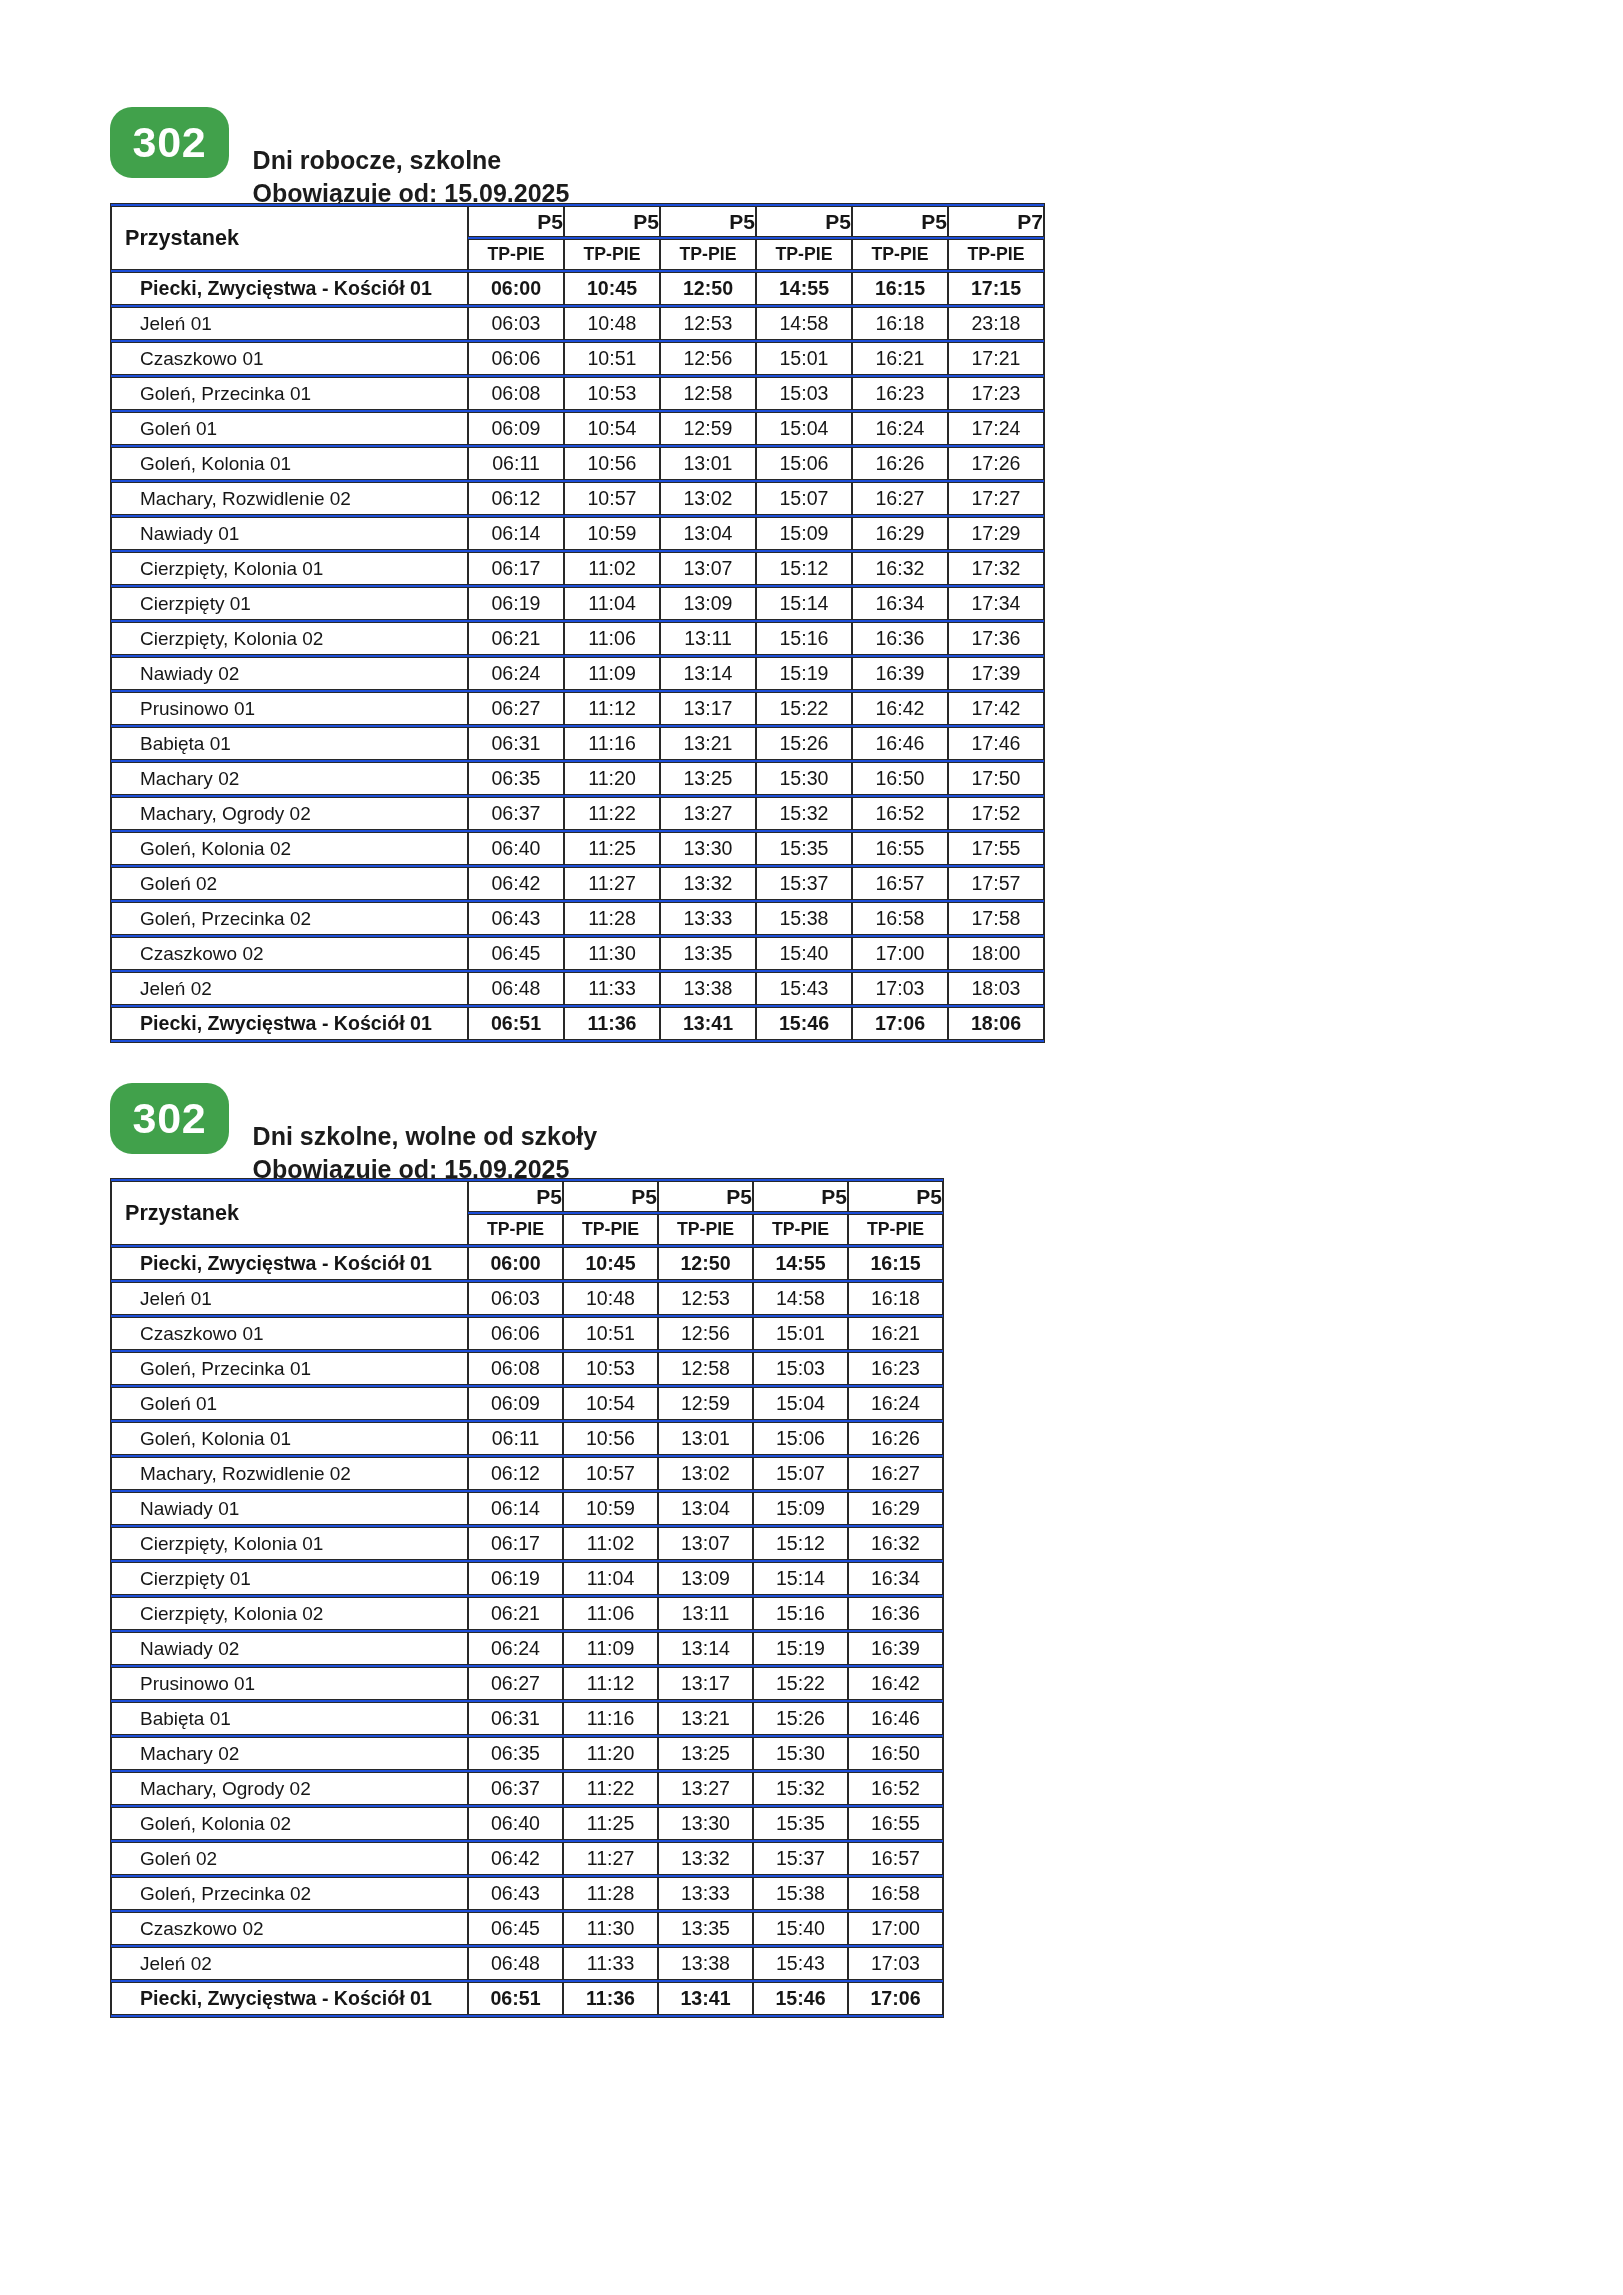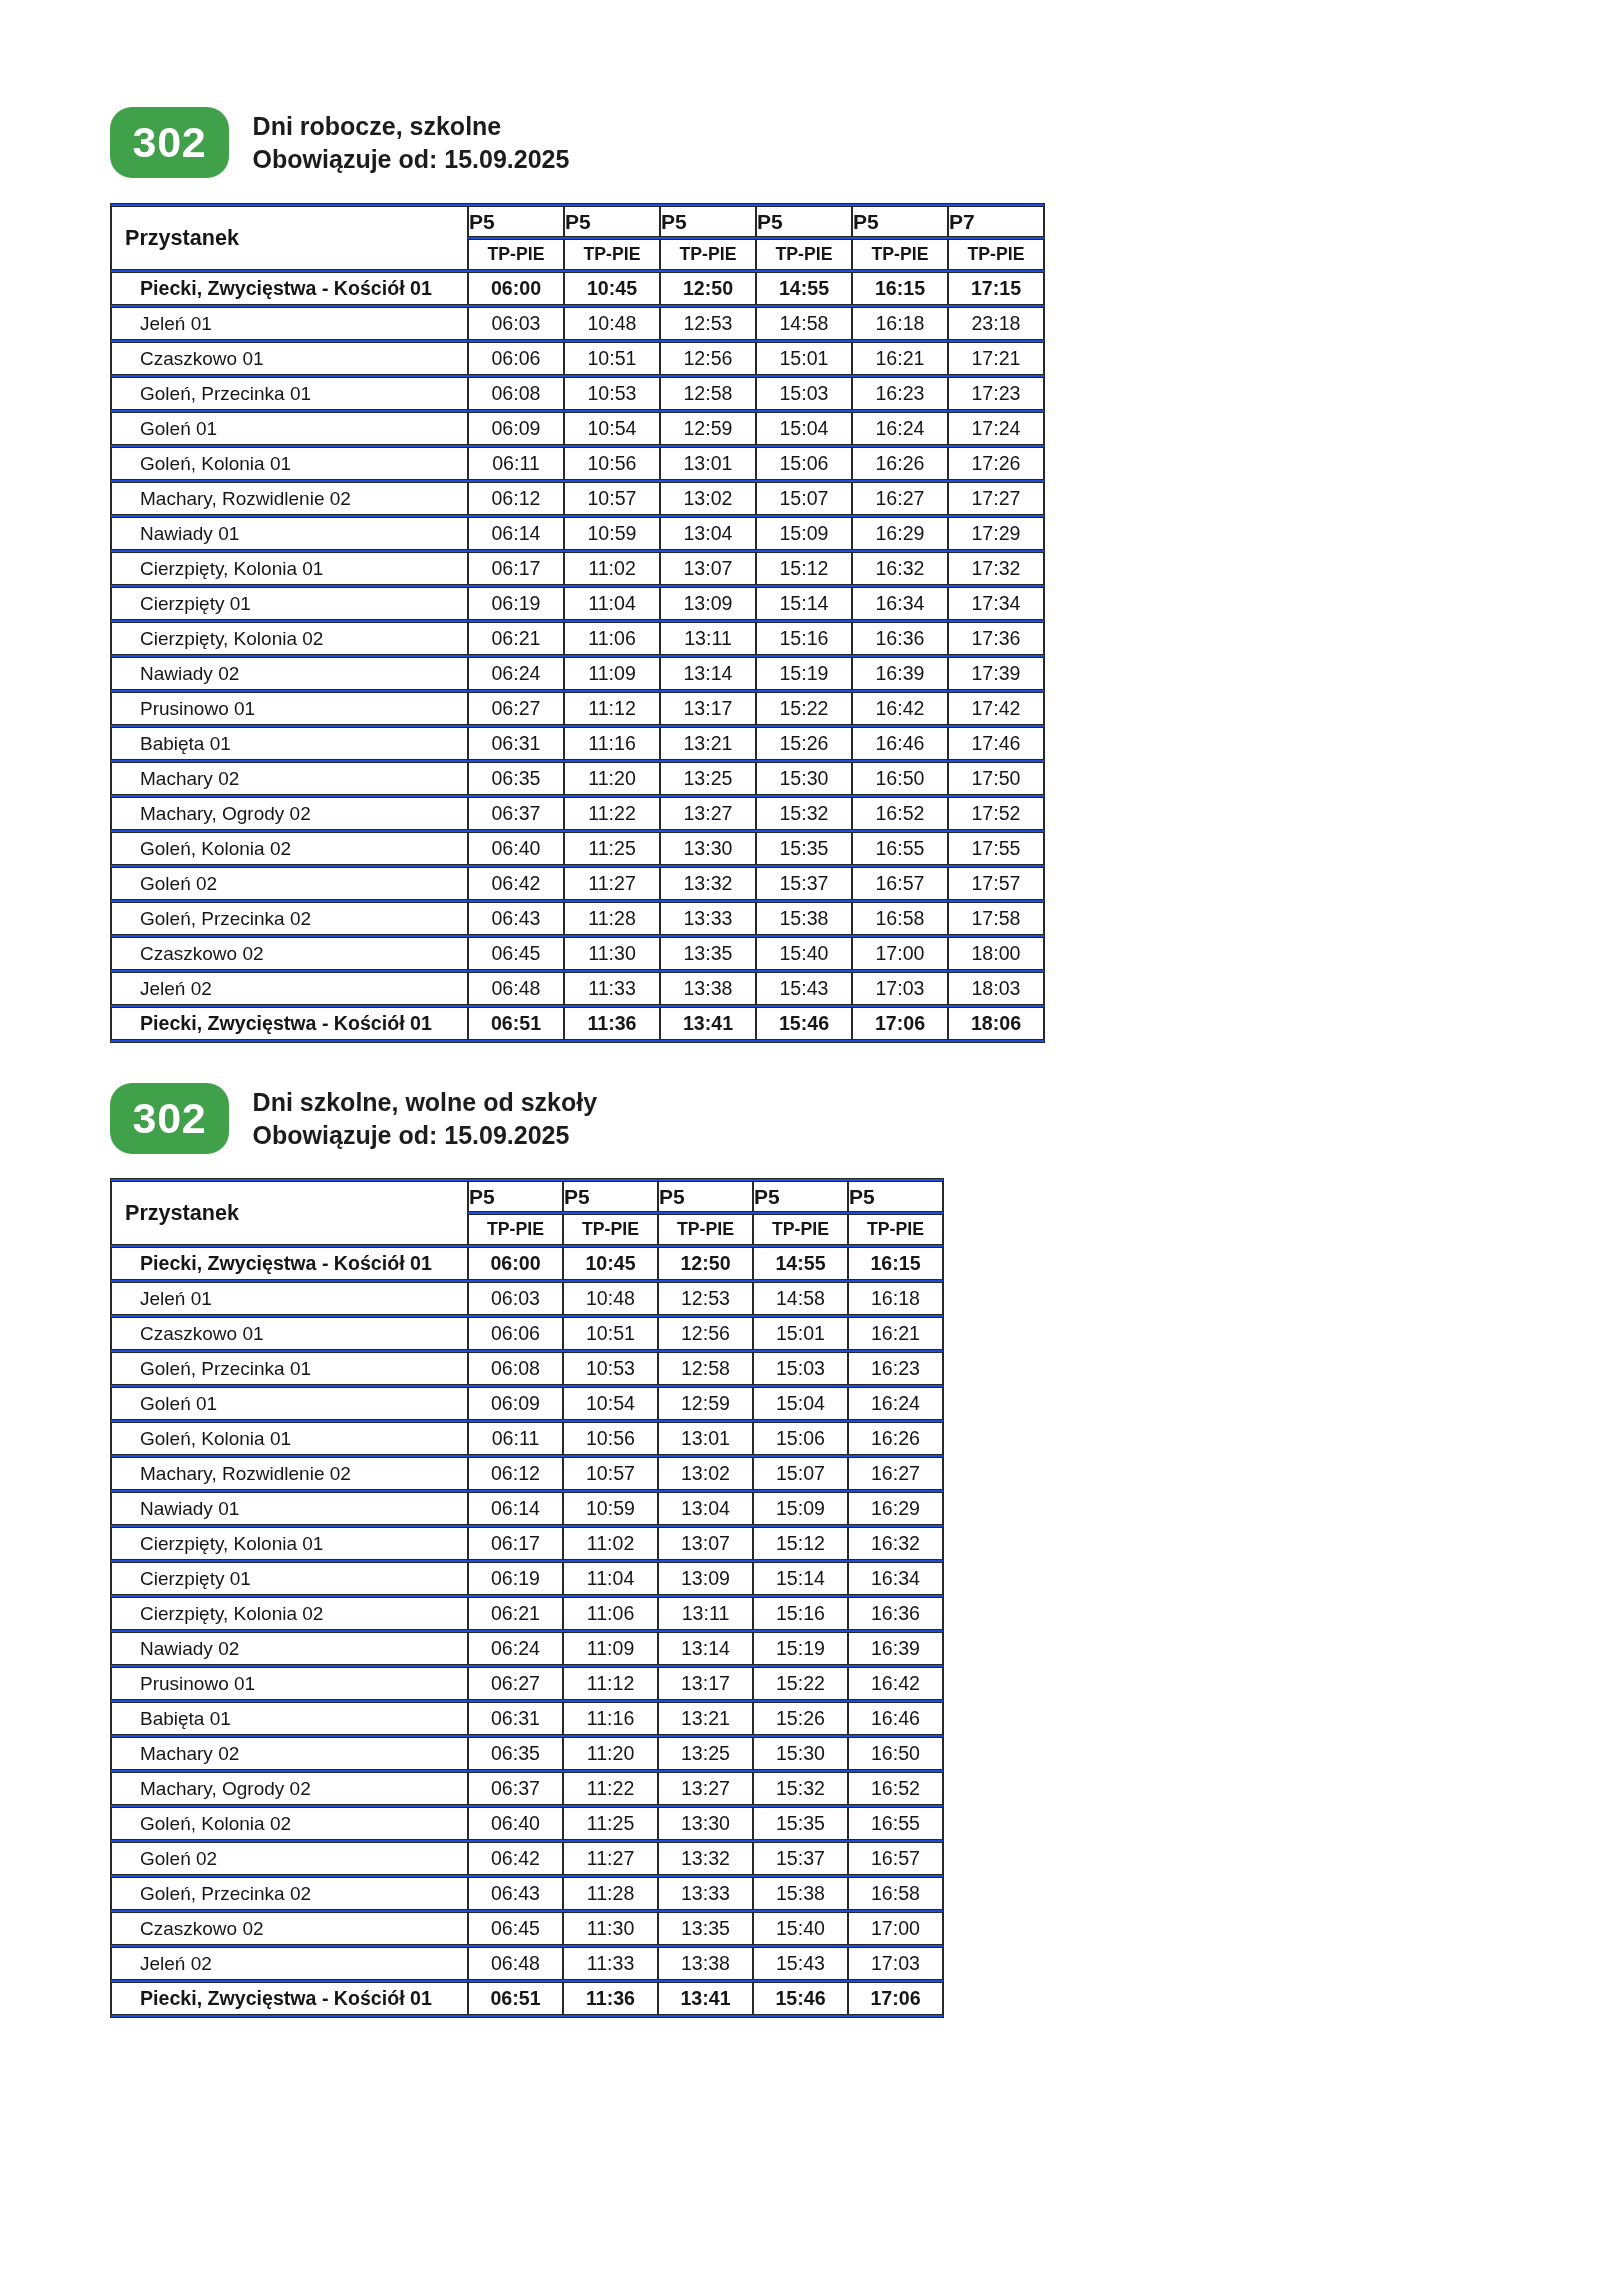--- a/index.html
+++ b/index.html
@@ -28,21 +28,21 @@
     align-items:center;
     justify-content:center;
     flex:0 0 auto;
   }
   .badge-num {
     color:#ffffff;
     font-size:43px;
     font-weight:700;
     letter-spacing:0.7px;
   }
-  .titles { padding-top:2.6px; }
+  .titles { padding-top:2.6px;margin-top:34px; }
   .title-line {
     font-size:25px;
     font-weight:600;
     line-height:33px;
     color:#1c1c1c;
     white-space:nowrap;
   }
   table.tt {
     position:absolute;
     border-collapse:separate;
@@ -57,21 +57,21 @@
     white-space:nowrap;
     overflow:hidden;
     padding:0;
   }
   .tt th.stop-head {
     font-size:21.6px;
     font-weight:700;
     text-align:left;
     padding-left:13px;
   }
-  .tt th.veh  { font-size:21px; font-weight:700; text-align:left; height:29px; }
+  .tt th.veh  { font-size:21px; font-weight:700; text-align:right; height:29px; }
   .tt th.rel  { font-size:17.7px; font-weight:700; text-align:center; height:29px; }
   .tt td.stop { font-size:19px; text-align:left; padding-left:28px; height:31px; }
   .tt td.time { font-size:19.6px; text-align:center; height:31px; }
   .tt tr.bold-row td { font-weight:700; }
   .tt tr.bold-row td.stop { font-size:19.6px; }
   #section-1 { top:107px; left:110px; }
   #table-1   { top:203px; left:110px; }
   #section-2 { top:1083px; left:110px; }
   #table-2   { top:1178px; left:110px; }
 </style>

